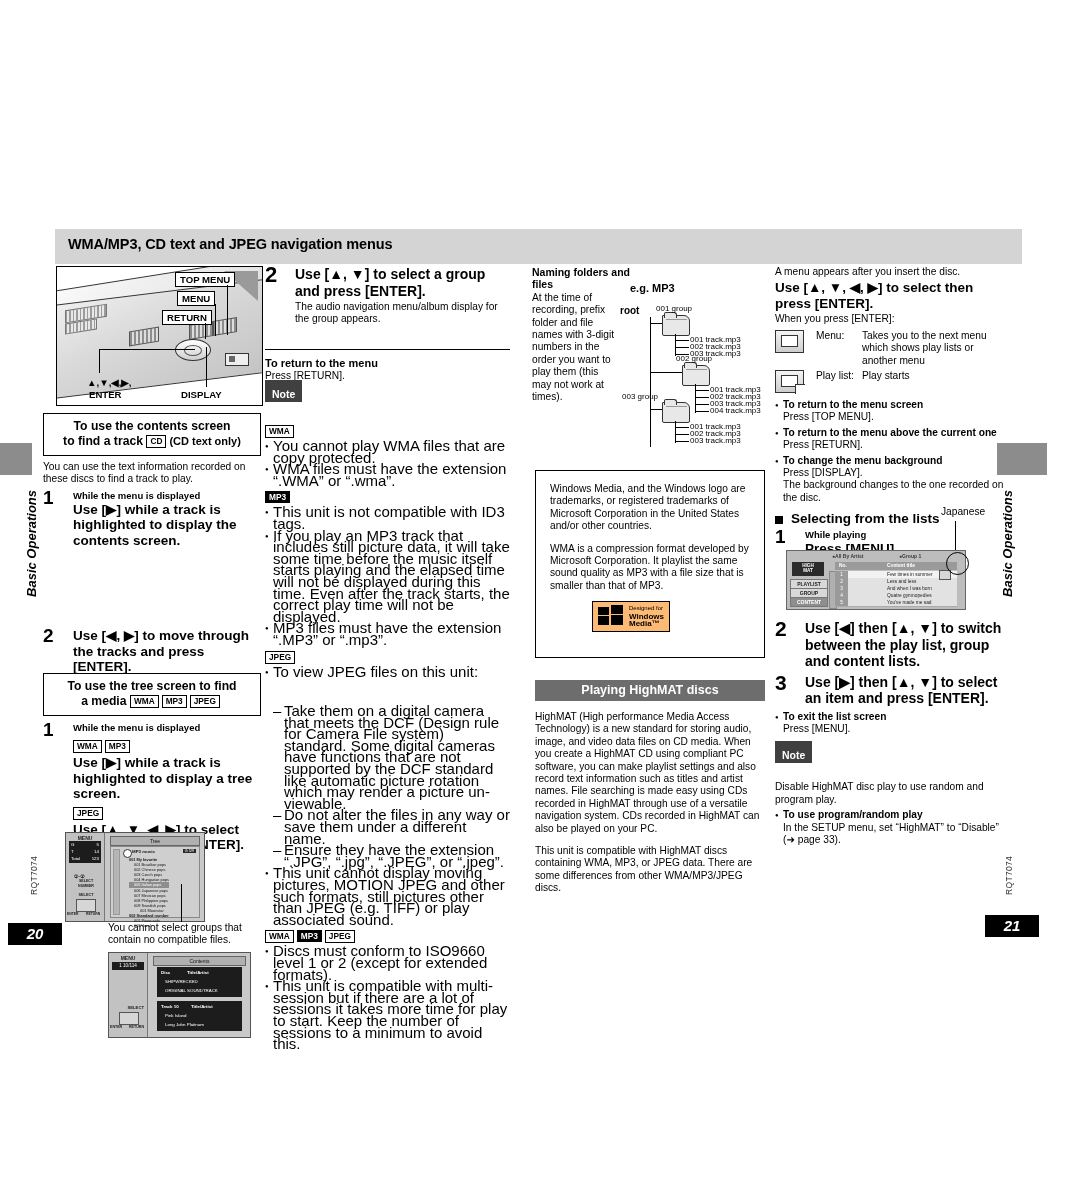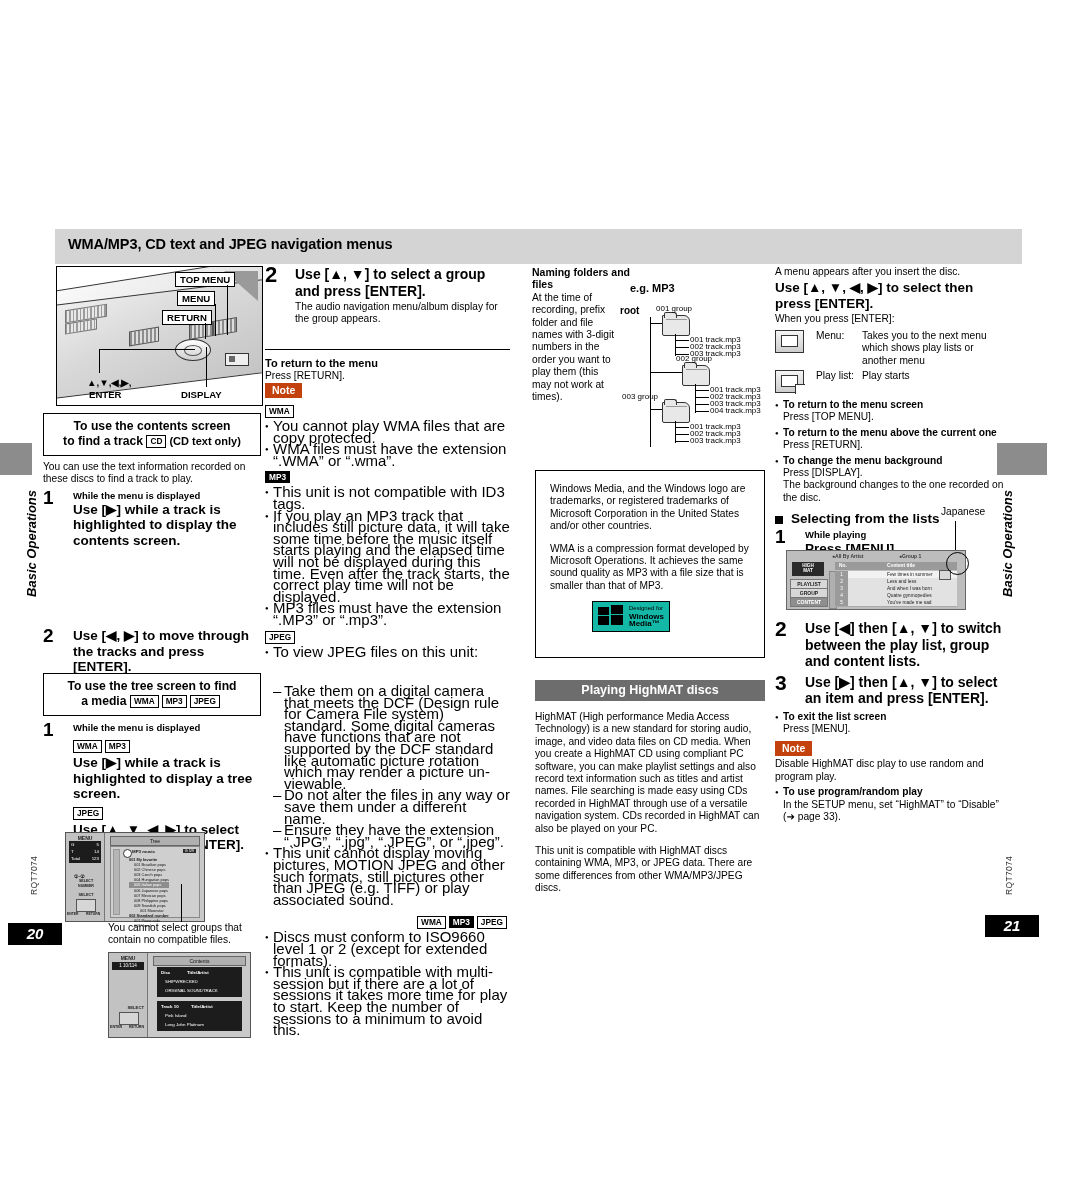--- a/index.html
+++ b/index.html
@@ -56,22 +56,22 @@
   .body-txt{font-size:10.2px;line-height:12.4px;}
   .body-txt.sm{font-size:15px;line-height:11.6px;}
 
   .bullet{position:relative;padding-left:8px;}
   .bullet:before{content:"\25CF";position:absolute;left:0;top:0px;font-size:6px;line-height:13px;}
   .dash{position:relative;padding-left:11px;}
   .dash:before{content:"\2013";position:absolute;left:0;top:0;}
 
   
   .note-badge{
-    display:inline-block;background:#c2410c;color:#fff;font-weight:bold;
-    font-size:10.5px;padding:1px 7px 2px 7px;margin-bottom:2px;
+    display:inline-block;background:#404040;color:#fff;font-weight:bold;
+    font-size:10.5px;padding:8px 7px 2px 7px;margin-bottom:18px;
   }
   
   .tag{
     display:inline-block;border:1.3px solid #000;font-size:8.3px;font-weight:bold;
     padding:0px 3px;line-height:11px;margin-right:3px;vertical-align:1px;
   }
   .tag-blk{
     display:inline-block;background:#000;color:#fff;font-size:8.3px;font-weight:bold;
     padding:1px 4px;line-height:10px;margin-right:3px;vertical-align:1px;
   }
@@ -163,21 +163,21 @@
   .folder:after{
     content:"";position:absolute;left:3px;top:3px;right:2px;bottom:2px;
     border-top:1px solid #999;
   }
   .tl{position:absolute;background:#000;}
   .tlbl{position:absolute;font-size:8px;line-height:10px;white-space:nowrap;}
   .tlbl.b{font-weight:bold;font-size:9.5px;}
 
   
   .wm-logo{
-    position:absolute;border:1.4px solid #000;background:#14b8a6;
+    position:absolute;border:1.4px solid #000;background:#fdba74;
     display:flex;align-items:center;padding:3px 5px;
   }
   .wm-flag{width:26px;height:22px;position:relative;margin-right:5px;}
   .wm-flag i{position:absolute;background:#000;display:block;}
   .wm-txt{font-size:6px;line-height:7.5px;}
   .wm-txt b{font-size:8px;display:block;}
 
   
   .fico{
     position:relative;width:27px;height:21px;border:1.5px solid #333;
@@ -375,21 +375,21 @@
     <div class="body-txt sm bullet">If you play an MP3 track that includes still picture data, it will take some time before the music itself starts playing and the elapsed time will not be displayed during this time. Even after the track starts, the correct play time will not be displayed.</div>
     <div class="body-txt sm bullet">MP3 files must have the extension “.MP3” or “.mp3”.</div>
 
     <div style="margin-top:1px;"><span class="tag">JPEG</span></div>
     <div class="body-txt sm bullet" style="margin-top:1px;">To view JPEG files on this unit:</div>
     <div class="body-txt sm dash" style="margin-left:8px;margin-top:28px;">Take them on a digital camera that meets the DCF (Design rule for Camera File system) standard. Some digital cameras have functions that are not supported by the DCF standard like automatic picture rotation which may render a picture un-viewable.</div>
     <div class="body-txt sm dash" style="margin-left:8px;">Do not alter the files in any way or save them under a different name.</div>
     <div class="body-txt sm dash" style="margin-left:8px;">Ensure they have the extension “.JPG”, “.jpg”, “.JPEG”, or “.jpeg”.</div>
     <div class="body-txt sm bullet">This unit cannot display moving pictures, MOTION JPEG and other such formats, still pictures other than JPEG (e.g. TIFF) or play associated sound.</div>
 
-    <div style="margin-top:7px;text-align:right;">
+    <div style="margin-top:1px;">
       <span class="tag">WMA</span><span class="tag-blk">MP3</span><span class="tag">JPEG</span>
     </div>
     <div class="body-txt sm bullet" style="margin-top:1px;">Discs must conform to ISO9660 level 1 or 2 (except for extended formats).</div>
     <div class="body-txt sm bullet">This unit is compatible with multi-session but if there are a lot of sessions it takes more time for play to start. Keep the number of sessions to a minimum to avoid this.</div>
   </div>
 
   <div class="col" style="left:532px;top:266px;width:110px;">
     <div class="body-txt h-bold" style="font-size:10.5px;">Naming folders and files</div>
     <div class="body-txt" style="margin-top:1px;width:85px;">At the time of recording, prefix folder and file names with 3-digit numbers in the order you want to play them (this may not work at times).</div>
   </div>
@@ -431,21 +431,21 @@
     <div class="tl" style="left:55px;top:122px;width:14px;height:1.4px;"></div>
     <div class="tl" style="left:55px;top:129px;width:14px;height:1.4px;"></div>
     <div class="tl" style="left:55px;top:136px;width:14px;height:1.4px;"></div>
     <div class="tlbl" style="left:70px;top:117px;">001 track.mp3</div>
     <div class="tlbl" style="left:70px;top:124px;">002 track.mp3</div>
     <div class="tlbl" style="left:70px;top:131px;">003 track.mp3</div>
   </div>
 
   <div class="col" style="left:535px;top:470px;width:230px;height:188px;border:1.4px solid #000;box-sizing:border-box;padding:12px 14px;">
     <div class="body-txt">Windows Media, and the Windows logo are trademarks, or registered trademarks of Microsoft Corporation in the United States and/or other countries.</div>
-    <div class="body-txt" style="margin-top:10px;">WMA is a compression format developed by Microsoft Operations. It achieves the same sound quality as MP3 with a file size that is smaller than that of MP3.</div>
+    <div class="body-txt" style="margin-top:10px;">WMA is a compression format developed by Microsoft Corporation. It playlist the same sound quality as MP3 with a file size that is smaller than that of MP3.</div>
     <div class="wm-logo" style="left:56px;top:130px;">
       <div class="wm-flag">
         <i style="left:0;top:2px;width:11px;height:8px;"></i>
         <i style="left:13px;top:0px;width:12px;height:9px;"></i>
         <i style="left:0;top:11px;width:11px;height:9px;"></i>
         <i style="left:13px;top:10px;width:12px;height:10px;"></i>
       </div>
       <div class="wm-txt">
         <span>Designed for</span>
         <b>Windows</b>

